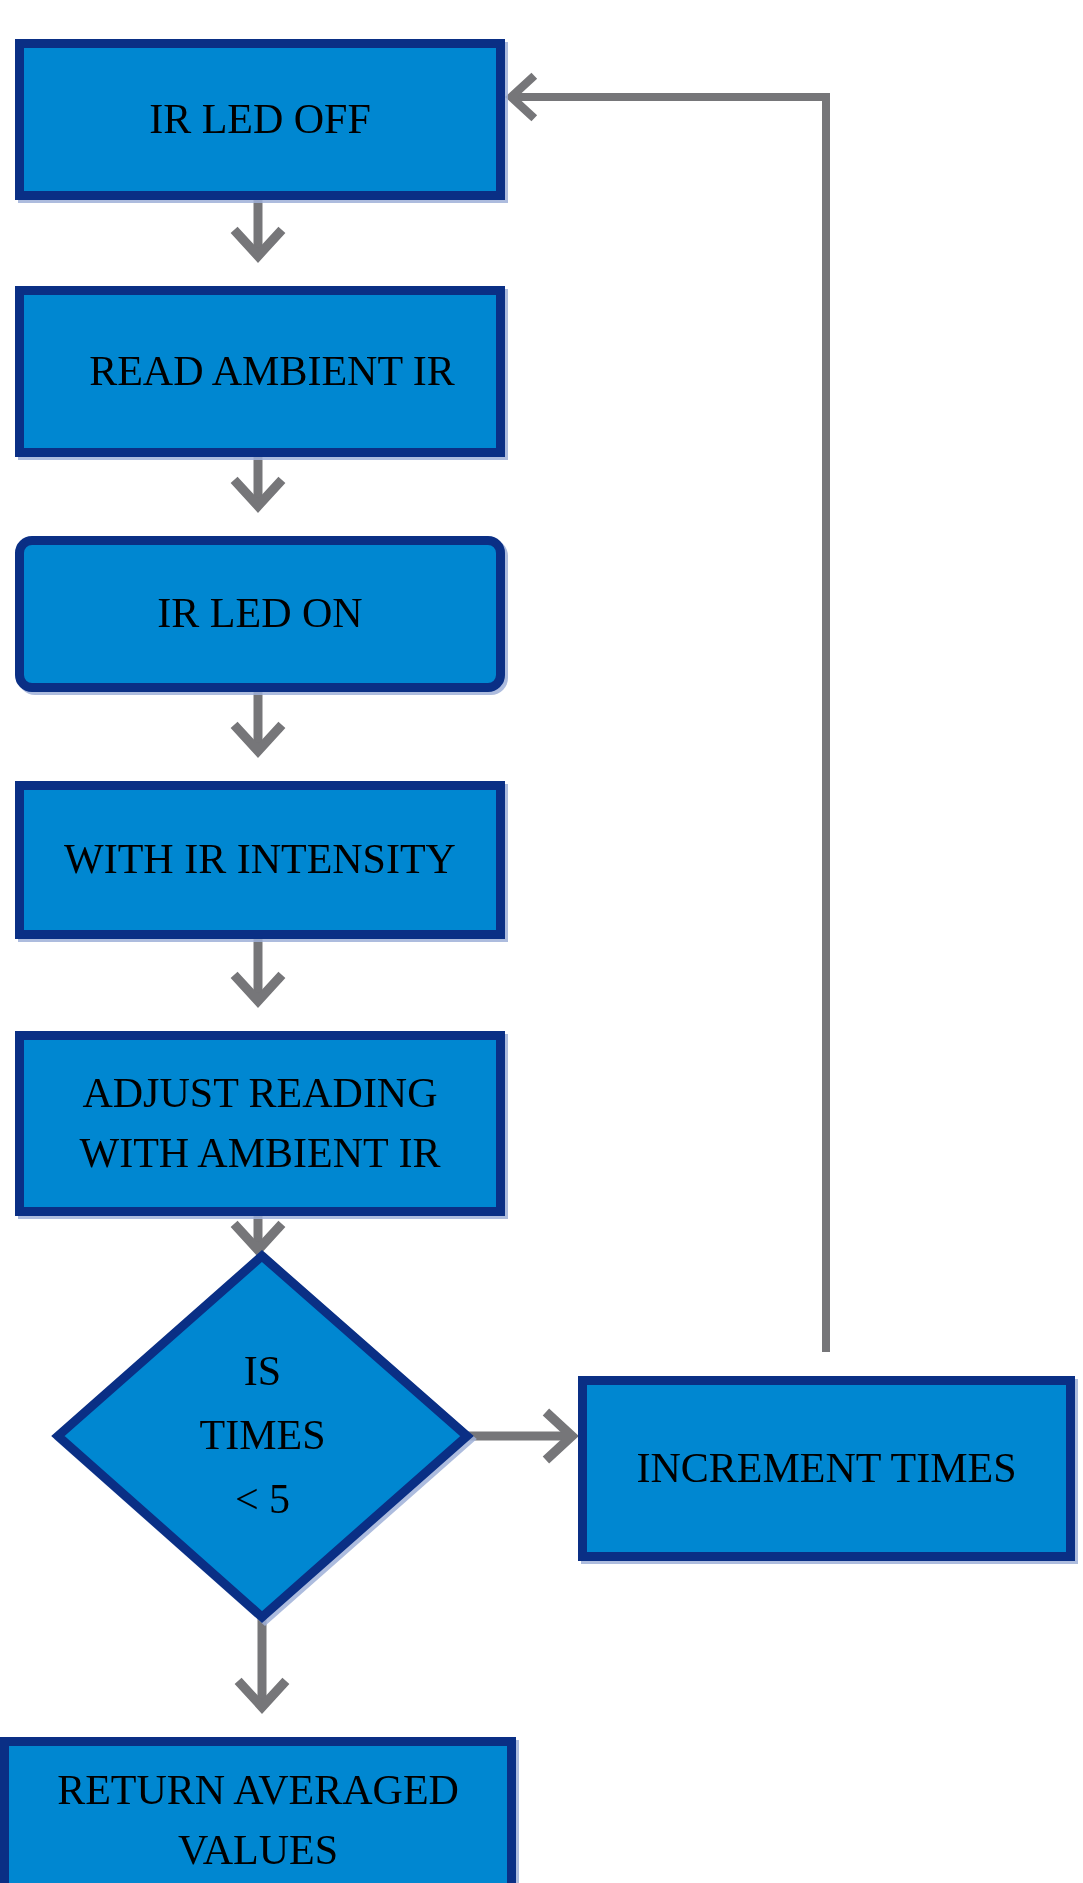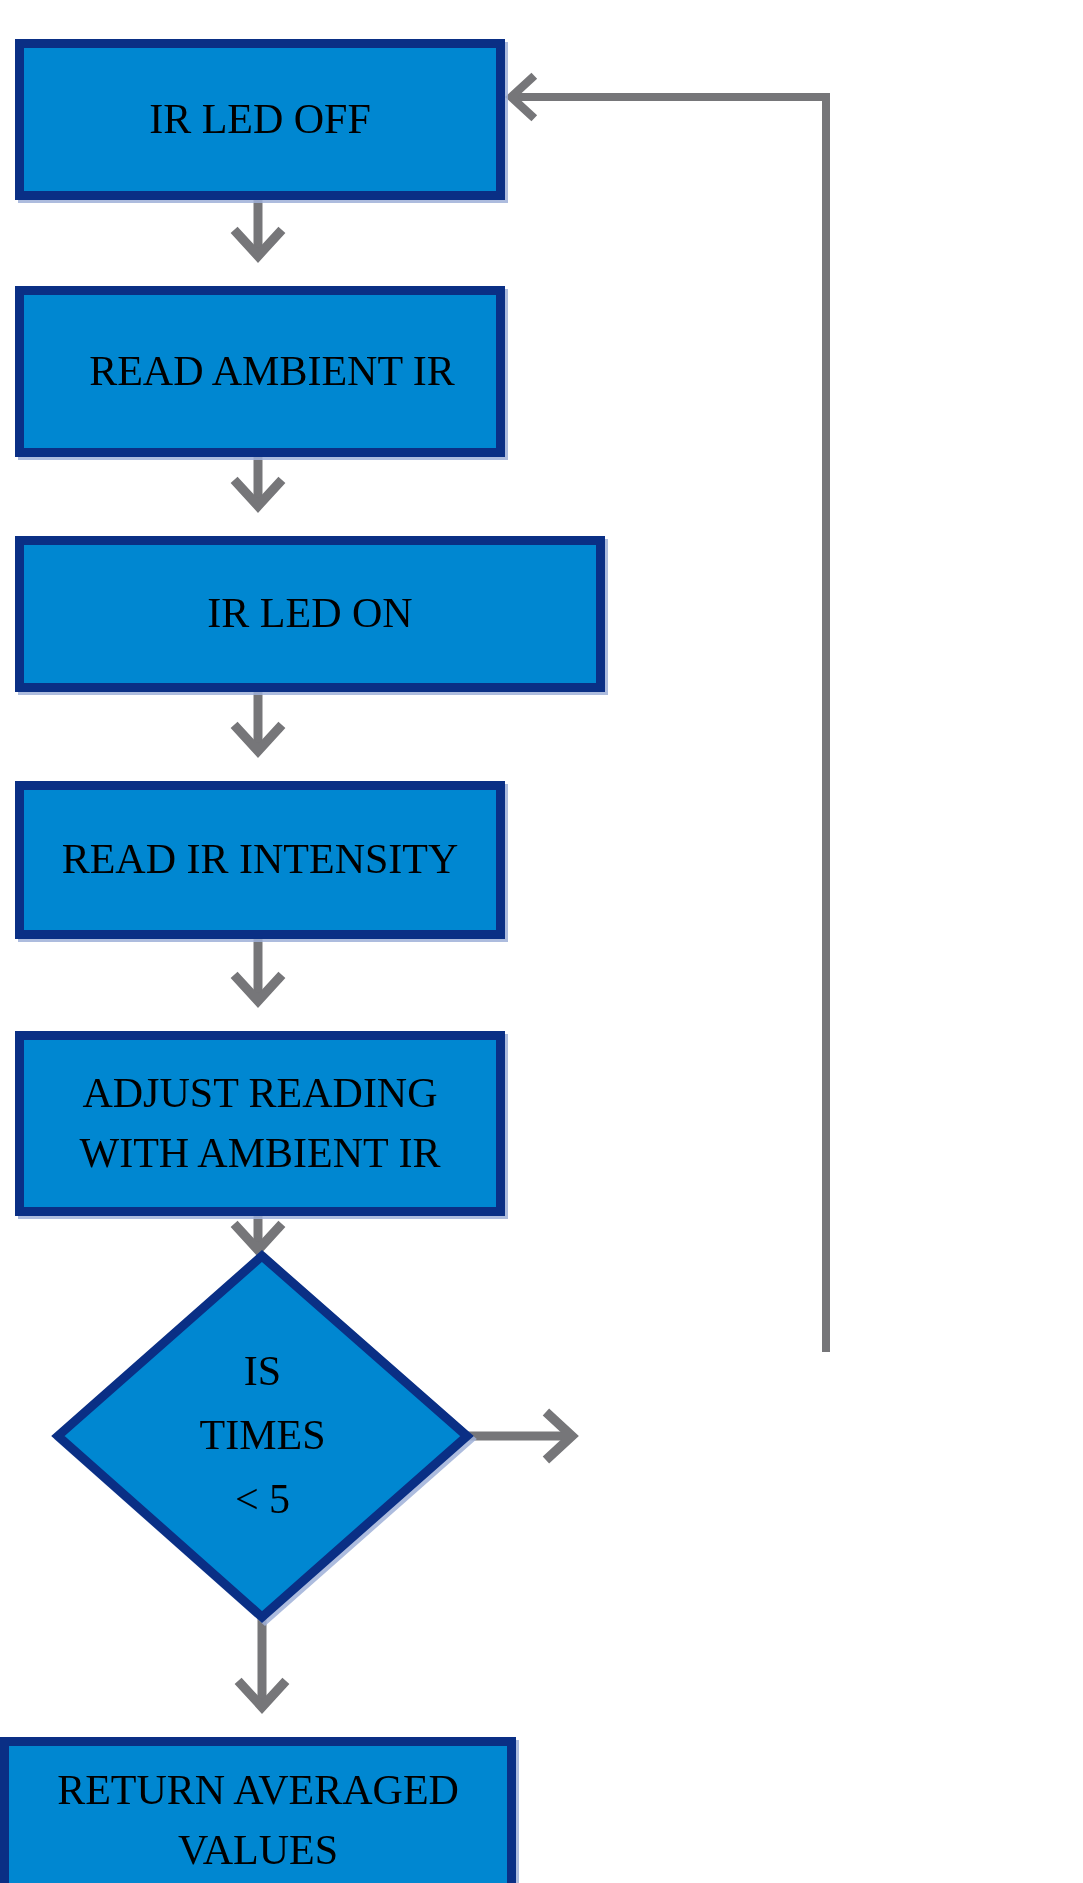--- a/index.html
+++ b/index.html
@@ -86,38 +86,41 @@
   </svg>
 
   <div class="node" style="left:15px;top:15px;width:490px;height:161px;">
     <span class="label">IR LED OFF</span>
   </div>
 
   <div class="node" style="left:15px;top:262px;width:490px;height:171px;padding-left:24px;">
     <span class="label">READ AMBIENT IR</span>
   </div>
 
-  <div class="node" style="left:15px;top:512px;width:590px;height:156px;">
+  <div class="node" style="left:15px;top:512px;width:490px;height:156px;border-radius:17px;">
     <span class="label">IR LED ON</span>
   </div>
 
   <div class="node" style="left:15px;top:757px;width:490px;height:158px;">
-    <span class="label">READ IR INTENSITY</span>
+    <span class="label">WITH IR INTENSITY</span>
   </div>
 
   <div class="node" style="left:15px;top:1007px;width:490px;height:185px;">
     <span class="label">ADJUST READING
 WITH AMBIENT IR</span>
   </div>
 
   <div class="diamond-label">
     <span class="label">IS
 TIMES
 &lt; 5</span>
   </div>
 
+  <div class="node" style="left:578px;top:1352px;width:497px;height:185px;">
+    <span class="label">INCREMENT TIMES</span>
+  </div>
 
   <div class="node" style="left:0;top:1713px;width:516px;height:167px;">
     <span class="label">RETURN AVERAGED
 VALUES</span>
   </div>
 
 </div>
 
 </body></html>

